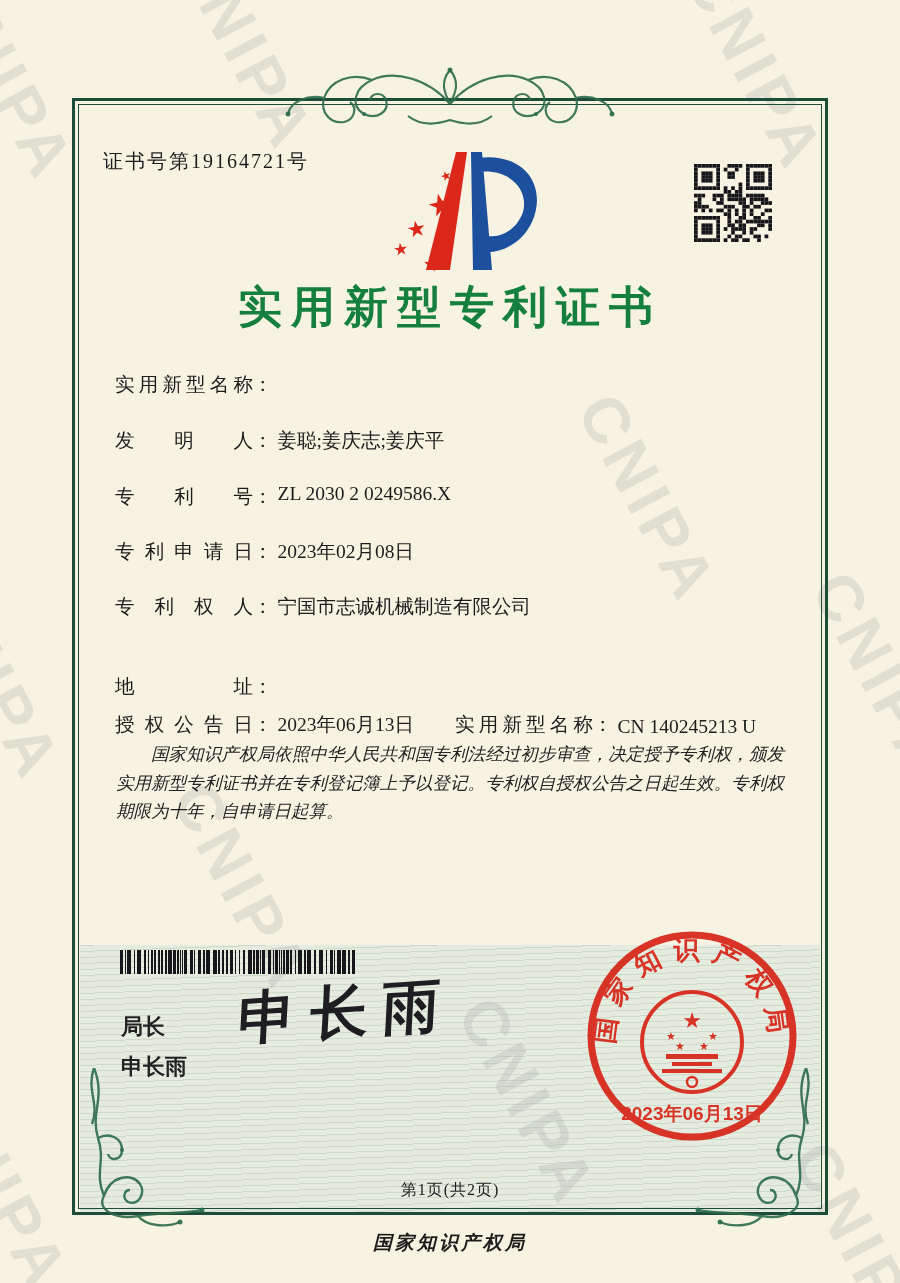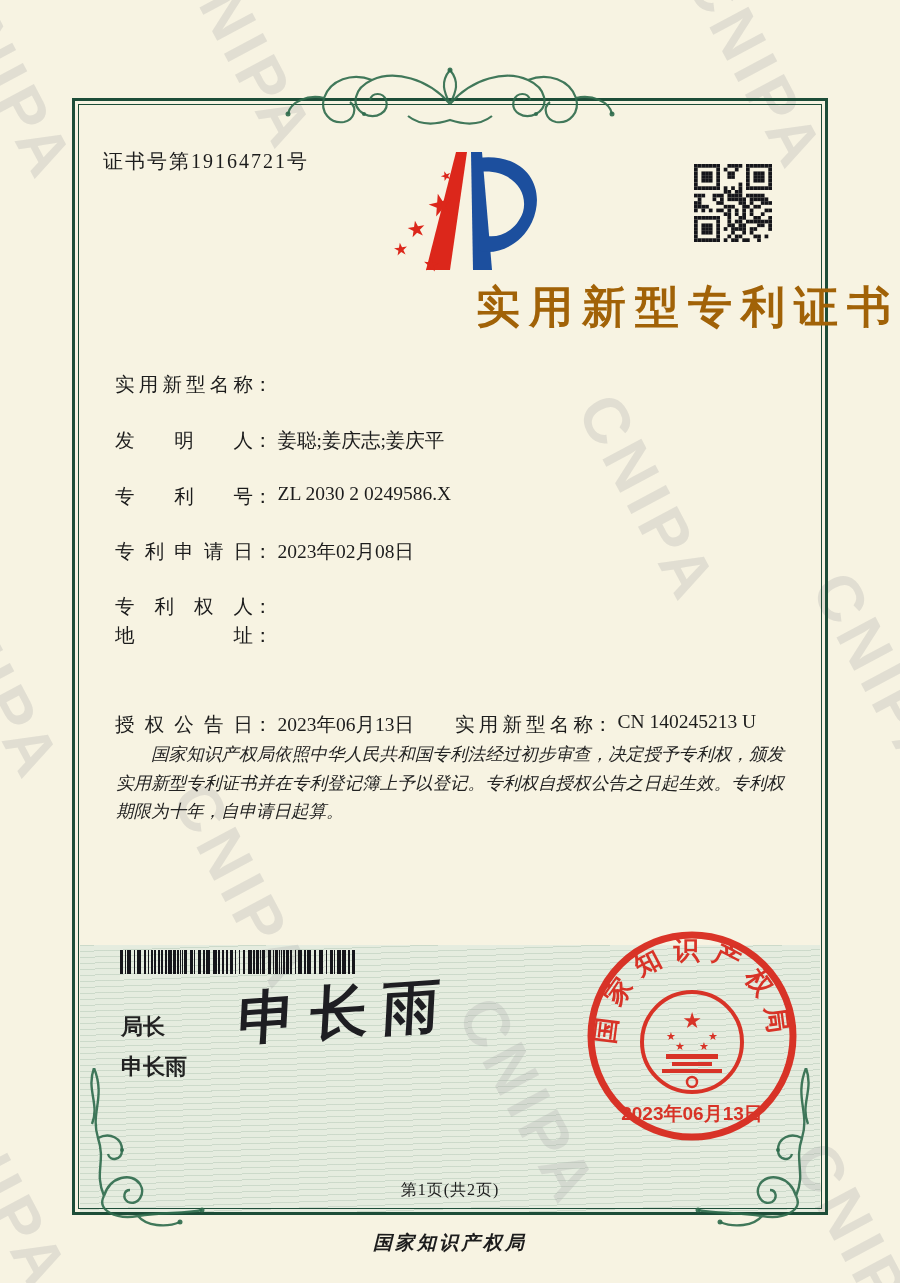--- a/index.html
+++ b/index.html
@@ -35,32 +35,32 @@
     border:3px solid #1d4d38;
   }
   .frame-inner{
     position:absolute;inset:3px;border:1px solid #1d4d38;
   }
   .content{position:absolute;z-index:3;}
   .certno{left:103px;top:148px;font-size:20px;letter-spacing:2px;font-weight:500;}
   .logo{left:378px;top:144px;}
   .qr{left:694px;top:164px;}
   .title{
-    left:0;top:278px;width:900px;text-align:right;
-    font-size:44px;font-weight:bold;letter-spacing:9px;color:#a16207;
+    left:0;top:278px;width:900px;text-align:center;
+    font-size:44px;font-weight:bold;letter-spacing:9px;color:#15803d;
   }
   .fieldrow{position:absolute;z-index:3;left:115px;font-size:19.5px;display:flex;align-items:flex-start;margin-top:9px;}
   .flabel{
     display:inline-block;width:138px;flex:0 0 138px;
     text-align:justify;text-align-last:justify;font-weight:500;
   }
   .fcolon{flex:0 0 auto;font-weight:500;}
   .fvalue{margin-left:5px;font-weight:500;}
   .fvalue.wrap{width:530px;line-height:1.45;}
-  .pair{display:flex;}
+  .pair{display:flex;align-items:flex-end;}
   .pair.first{width:340px;flex:0 0 340px;}
   .bodytext{
     left:116px;top:740px;width:668px;
     font-size:17.5px;line-height:1.64;text-align:justify;
     font-style:italic;font-weight:500;color:#222;
   }
   .bodytext p{margin:0 0 9px 0;text-indent:2em;}
   .barcode{left:120px;top:950px;width:244px;height:24px;display:flex;align-items:stretch;}
   .barcode div{background:#15151a;}
   .officer{left:121px;top:1016px;font-family:"Liberation Sans","DejaVu Sans",sans-serif;
@@ -416,22 +416,23 @@
   <span class="fvalue">ZL 2030 2 0249586.X</span>
 </div>
 <div class="fieldrow" style="top:529px">
   <span class="flabel">专利申请日</span>
     <span class="fcolon">：</span>
   <span class="fvalue">2023年02月08日</span>
 </div>
 <div class="fieldrow" style="top:584px">
   <span class="flabel">专利权人</span>
     <span class="fcolon">：</span>
-</div>
-<div class="fieldrow" style="top:613px">
+  <span class="fvalue">宁国市志诚机械制造有限公司</span>
+</div>
+<div class="fieldrow" style="top:664px">
   <span class="flabel">地址</span>
     <span class="fcolon">：</span>
 </div>
 <div class="fieldrow" style="top:702px">
   <span class="pair first">
     <span class="flabel">授权公告日</span>
       <span class="fcolon">：</span>
     <span class="fvalue">2023年06月13日</span>
   </span>
   <span class="pair">

